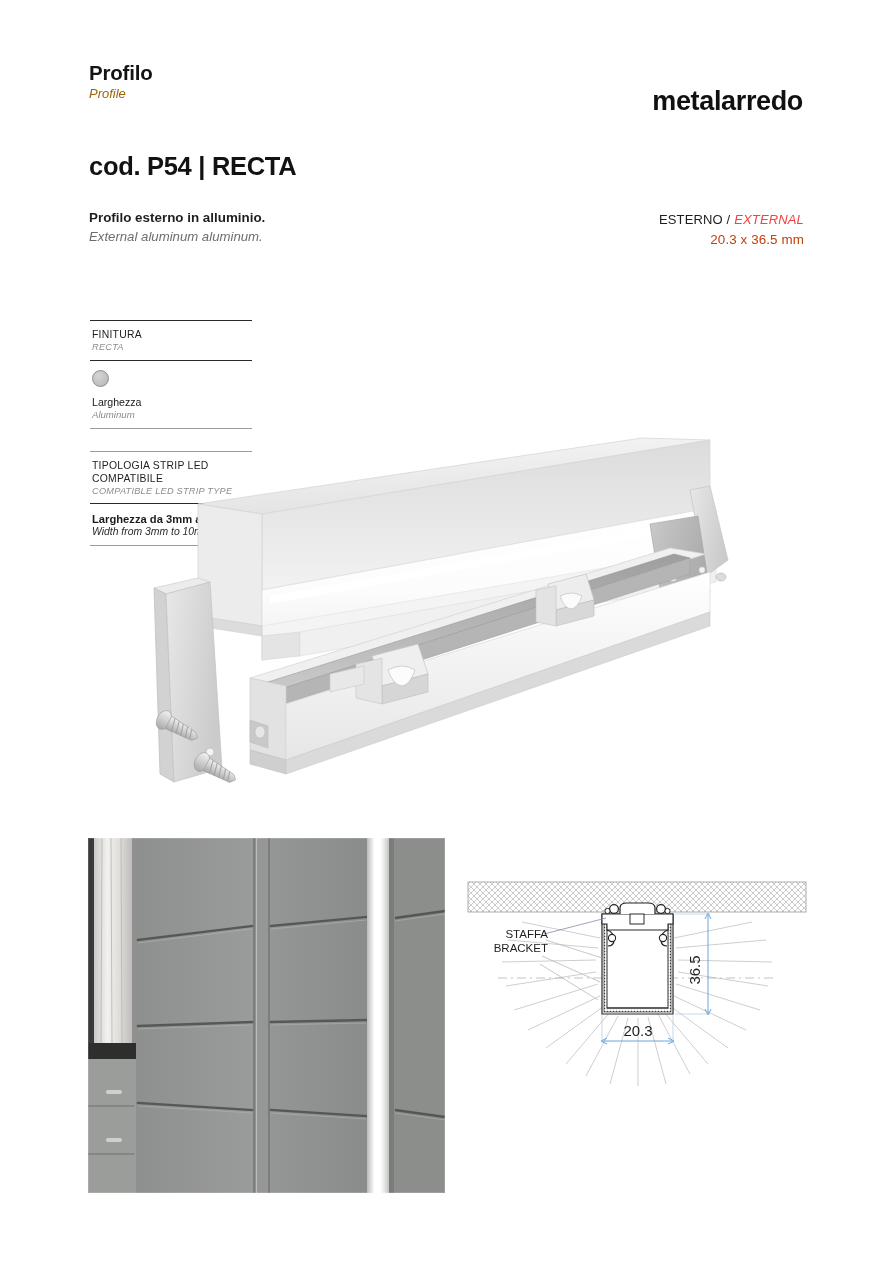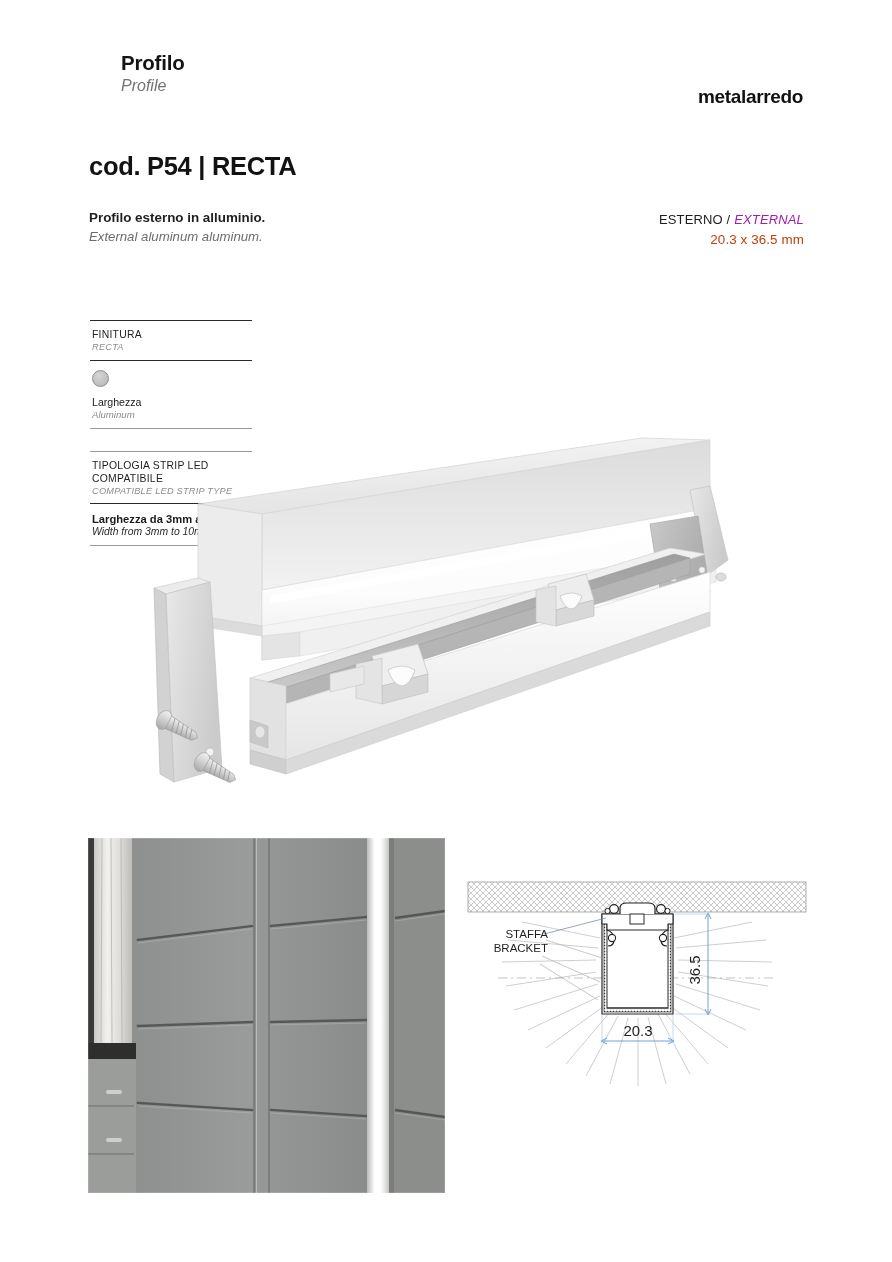--- a/index.html
+++ b/index.html
@@ -14,44 +14,43 @@
     font-family: "Liberation Sans", sans-serif;
     color: #1a1a1a;
     overflow: hidden;
   }
 
   .page { position: absolute; inset: 0; }
 
   
   .hdr-cat {
     position: absolute;
-    left: 89px; top: 50px;
+    left: 89px; top: 60px;
     line-height: 1.22;
-    margin-left: 32px;
   }
   .hdr-cat .it {
     font-size: 20.5px;
     font-weight: 700;
     letter-spacing: -0.2px;
     color: #141414;
     display: block;
   }
   .hdr-cat .en {
-    font-size: 16px;
+    font-size: 13px;
     font-style: italic;
     font-weight: 400;
-    color: #737373;
+    color: #a16207;
     display: block;
     margin-top: 1px;
   }
 
   .brand {
     position: absolute;
     right: 89px; top: 86px;
-    font-size: 19px;
+    font-size: 27px;
     font-weight: 700;
     letter-spacing: -0.35px;
     color: #111111;
     text-align: center;
   }
 
   .code-title {
     position: absolute;
     left: 89px; top: 152px;
     font-size: 25.5px;
@@ -79,21 +78,21 @@
     margin-top: 1px;
   }
 
   .dims {
     position: absolute;
     right: 88px; top: 211px;
     text-align: right;
     line-height: 1.45;
   }
   .dims .row1 { font-size: 13px; color: #1c1c1c; letter-spacing: .15px; }
-  .dims .row1 .en { font-style: italic; color: #a21caf; }
+  .dims .row1 .en { font-style: italic; color: #ef4444; }
   .dims .row2 { font-size: 13.4px; color: #c2410c; letter-spacing: .1px; }
 
   
   .spec {
     position: absolute;
     left: 90px; top: 320px;
     width: 162px;
   }
   .rule-strong { height: 0; border-top: 1.6px solid #2a2a2a; }
   .rule-thin   { height: 0; border-top: 1px solid #9b9b9b; }

